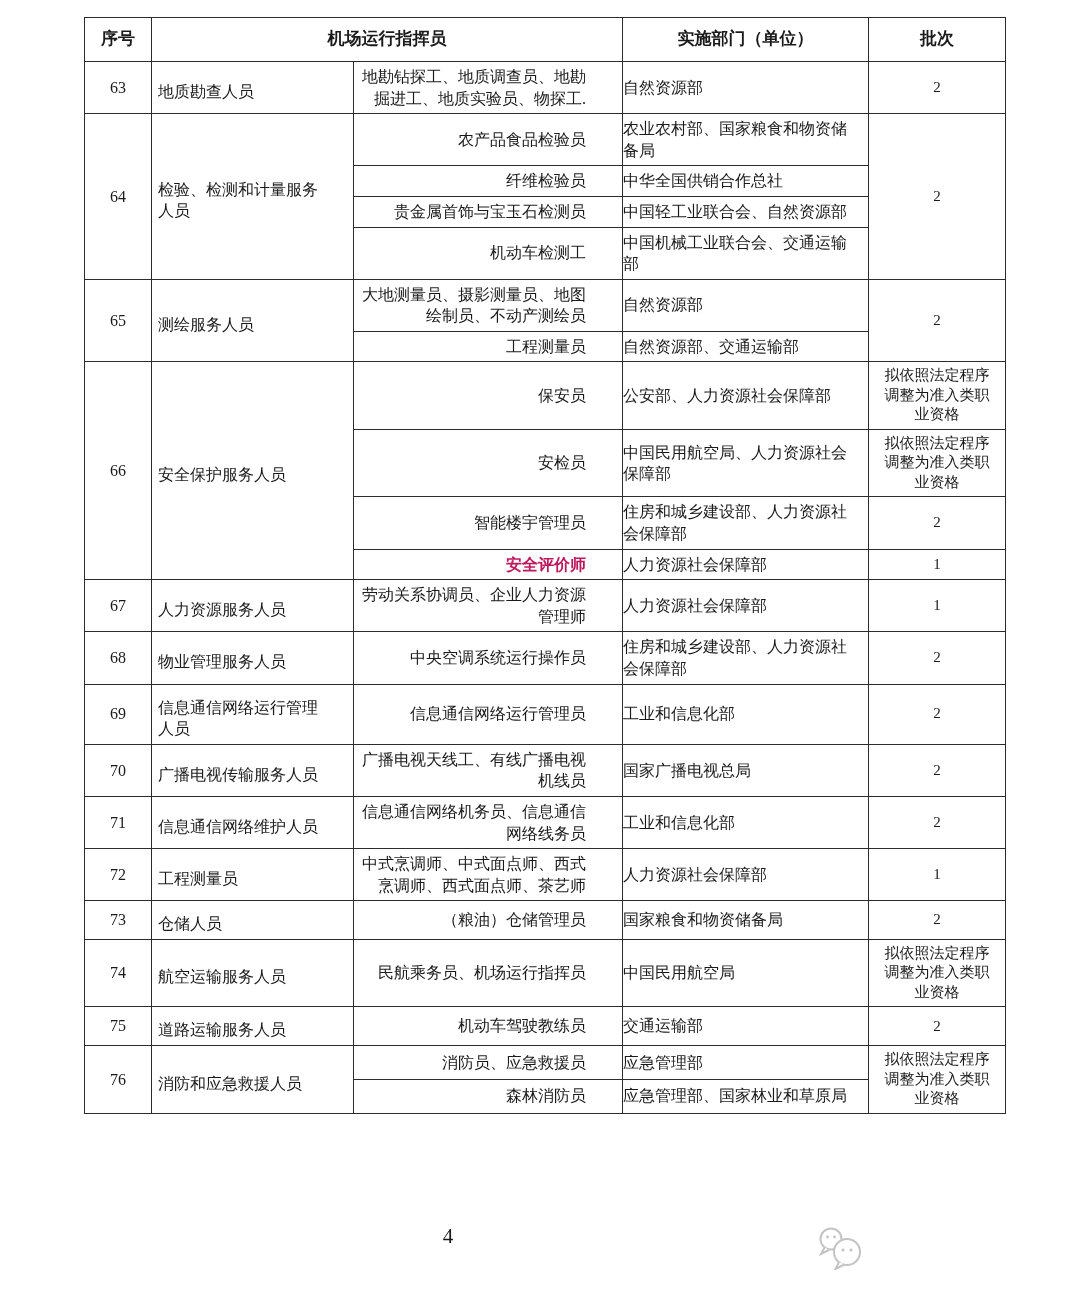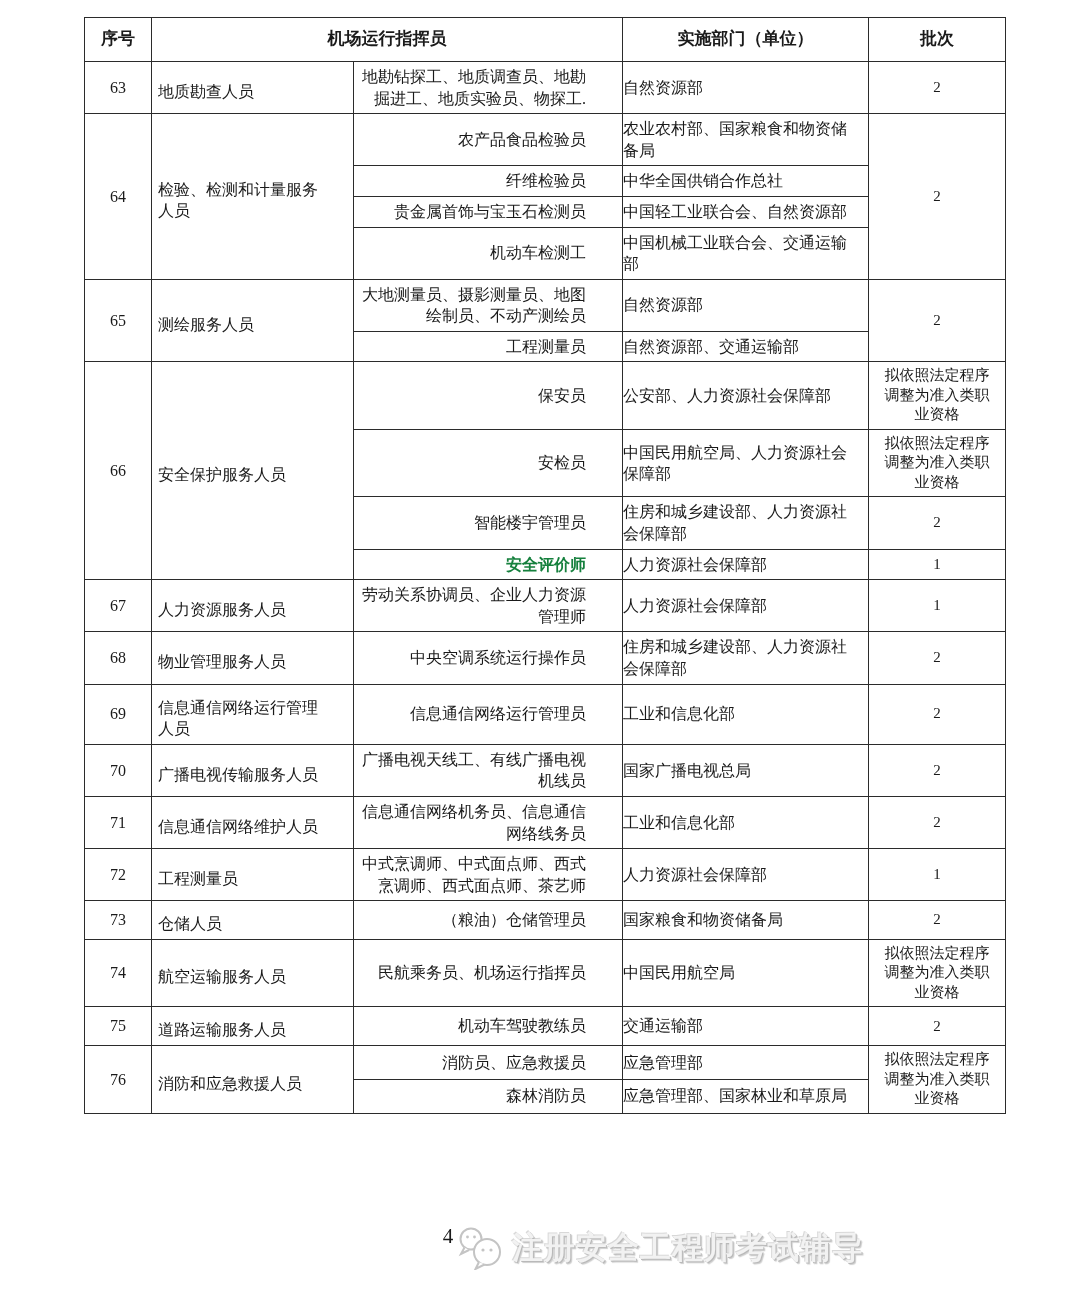--- a/index.html
+++ b/index.html
@@ -33,21 +33,21 @@
     font-weight: bold;
     font-size: 17px;
     text-align: center;
     padding: 10px 2px;
   }
   td.c-no    { text-align: center; padding: 0 2px; }
   td.c-cat   { text-align: left; padding: 12px 26px 4px 6px; }
   td.c-name  { text-align: right; padding: 4px 36px 4px 6px; }
   td.c-dept  { text-align: left; padding: 4px 20px 4px 0; }
   td.c-batch { text-align: center; padding: 4px 13px; font-size: 15px; line-height: 1.3; }
-  td.c-name.red { color: #15803d; font-weight: bold; }
+  td.c-name.red { color: #be185d; font-weight: bold; }
 
   .page-number {
     position: absolute;
     left: 50%; top: 1224px;
     transform: translateX(-50%);
     font-size: 21px;
     color: #1a1a1a;
   }
   .watermark {
     position: absolute;
@@ -235,16 +235,15 @@
           <path d="M8.5 21.5 L5 28 L13 24" fill="#ffffff"></path>
           <circle cx="31" cy="26" r="13" fill="#ffffff"></circle>
           <path d="M23 36 L19.5 43 L28.5 38.5" fill="#ffffff"></path>
         </g>
         <circle cx="11.5" cy="11" r="1.4" fill="#c4c4c4"></circle>
         <circle cx="18.5" cy="11" r="1.4" fill="#c4c4c4"></circle>
         <circle cx="27" cy="24" r="1.6" fill="#c4c4c4"></circle>
         <circle cx="35" cy="24" r="1.6" fill="#c4c4c4"></circle>
       </svg>
     </span>
-    <span class="wm-text">注册安全工程师考试辅导</span>
   </div>
 
 </div>
 
 </body></html>

